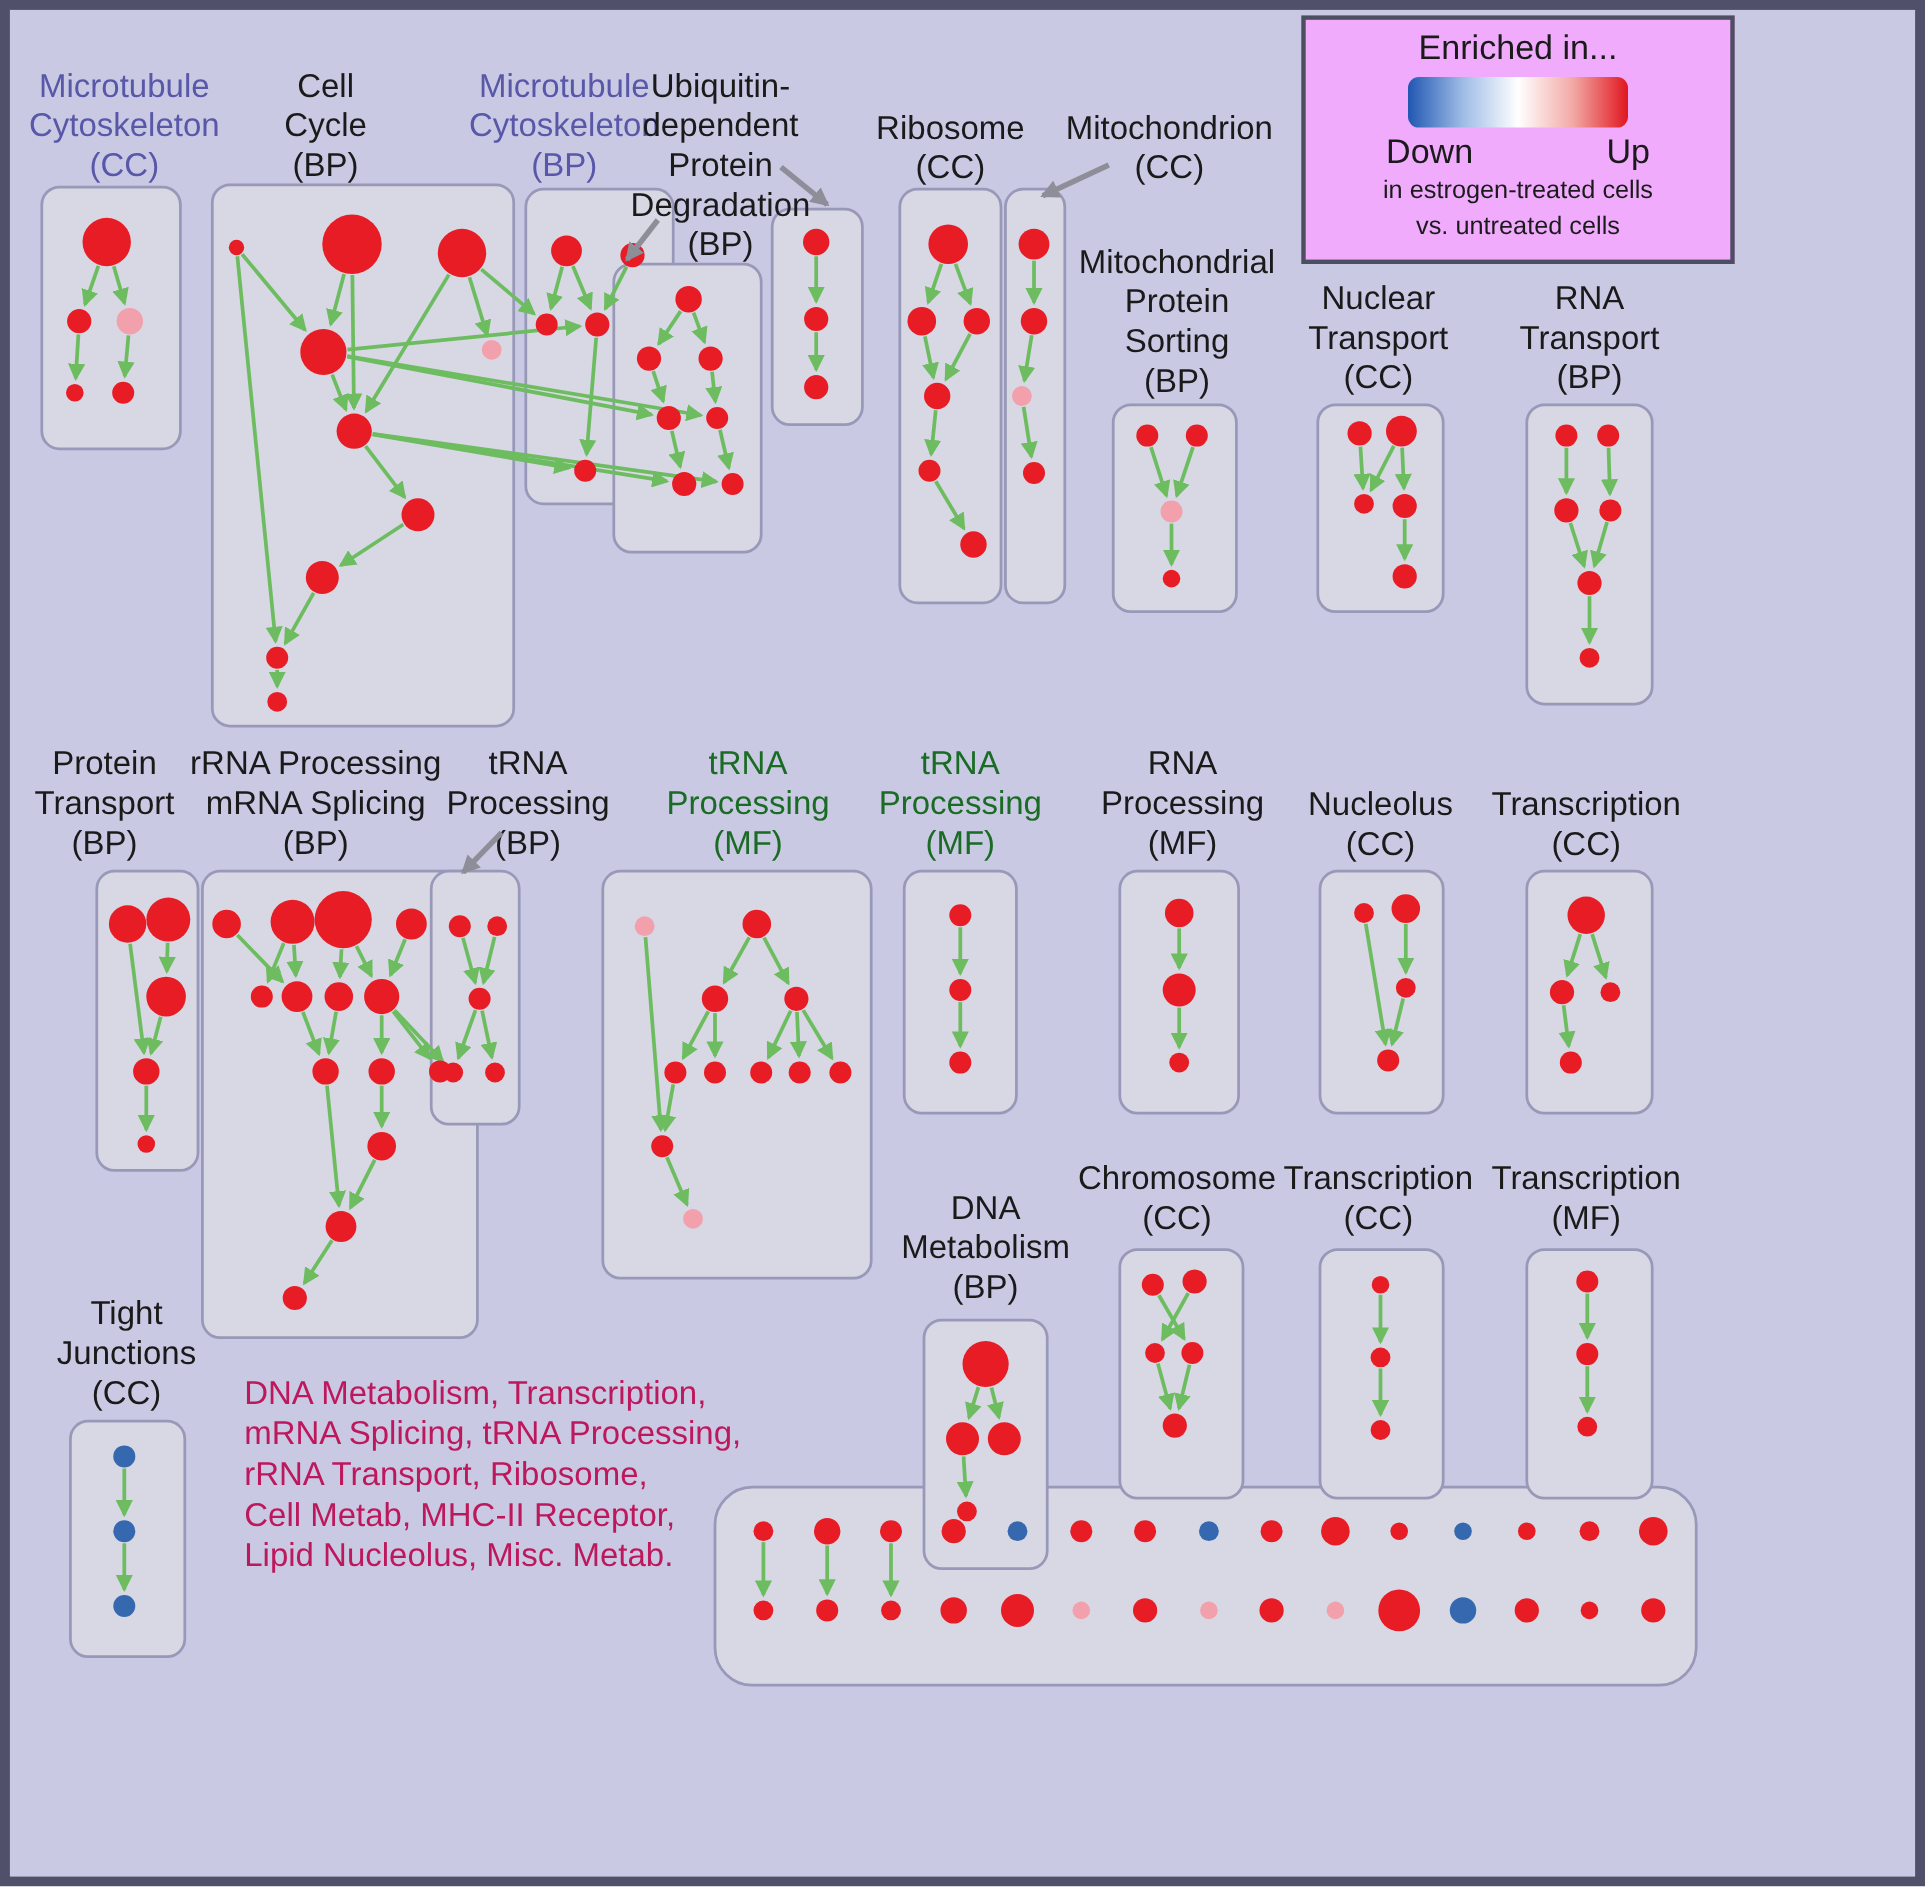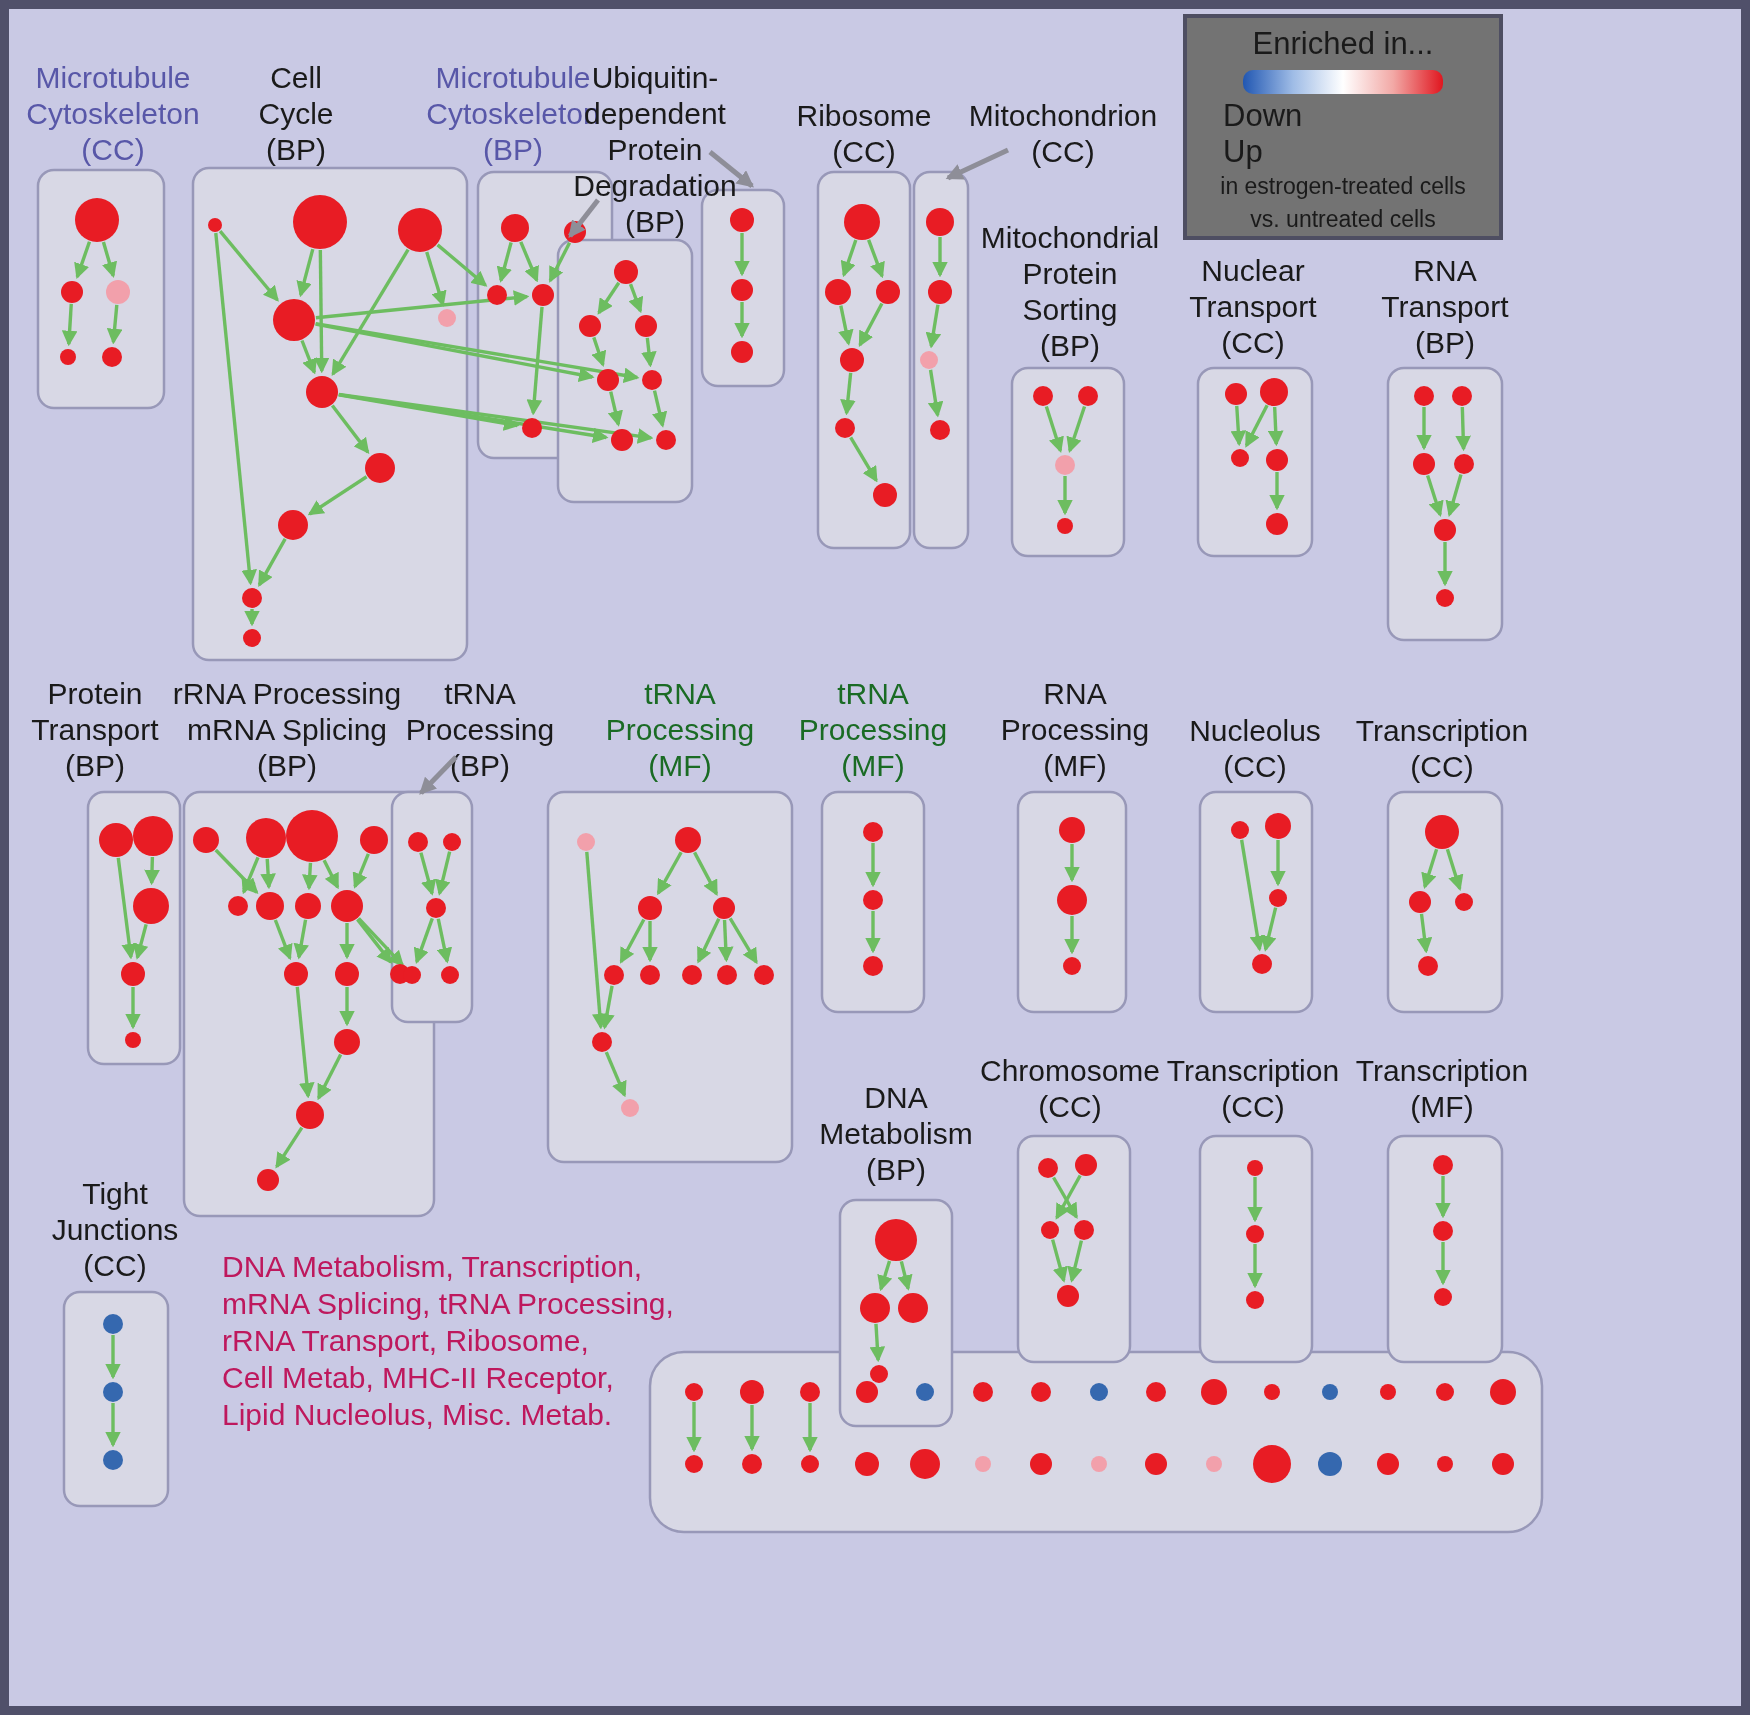--- a/index.html
+++ b/index.html
@@ -4,27 +4,27 @@
 <style>
   html,body{margin:0;padding:0;background:#ffffff;}
   #figure{
     position:relative;width:1750px;height:1715px;background:#c9c9e4;
     overflow:hidden;font-family:"Liberation Sans",sans-serif;
   }
   #net{position:absolute;left:0;top:0;}
   #net text{font-family:"Liberation Sans",sans-serif;}
   .frame{position:absolute;inset:0;border:9px solid #50506a;box-sizing:border-box;pointer-events:none;}
   .legend{
-    position:absolute;left:1183px;top:14px;width:320px;height:226px;
-    border:4px solid #4e4e62;box-sizing:border-box;background:#737373;
+    position:absolute;left:1183px;top:14px;width:394px;height:226px;
+    border:4px solid #4e4e62;box-sizing:border-box;background:#f0abfc;
     display:flex;flex-direction:column;align-items:center;color:#1a1a1a;
   }
   .legend-title{font-size:31px;margin-top:8px;}
   .legend-bar{width:200px;height:46px;border-radius:10px;margin-top:8px;}
-  .legend-du{width:240px;display:flex;justify-content:space-between;font-size:31px;margin-top:4px;flex-direction:column;}
+  .legend-du{width:240px;display:flex;justify-content:space-between;font-size:31px;margin-top:4px;}
   .legend-line{font-size:23px;line-height:33px;text-align:center;}
   .note{position:absolute;left:222px;top:1248px;font-size:30px;line-height:37px;color:#be185d;}
 </style>
 </head>
 <body>
 
 <div id="figure">
   <svg id="net" width="1750" height="1715" viewBox="0 0 1750 1715">
       <defs>
         <marker id="ah" viewBox="0 0 10 10" refX="8.5" refY="5" markerWidth="4.6" markerHeight="4.6" orient="auto">

